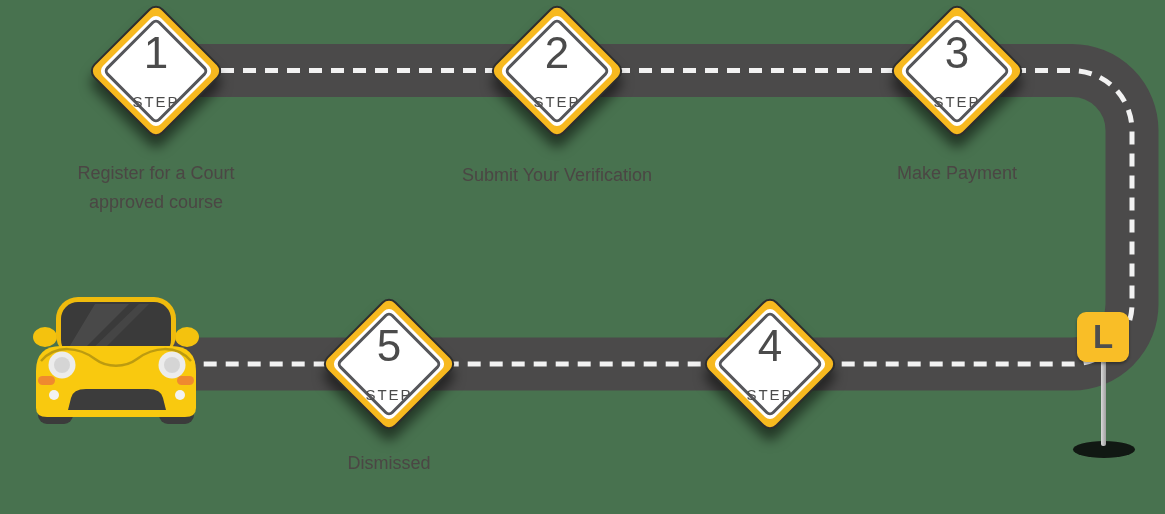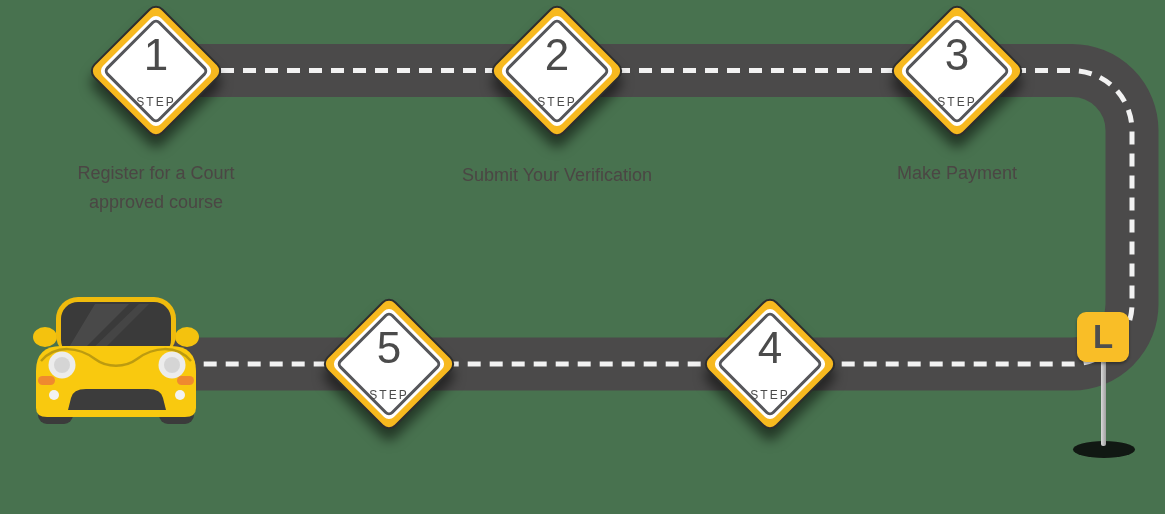--- a/index.html
+++ b/index.html
@@ -17,21 +17,21 @@
     background:#F7B91F;border:2px solid #2E2E2E;border-radius:10px;
     box-shadow:8px 8px 12px rgba(0,0,0,.5);
   }
   .d-mid{position:absolute;inset:6px;background:#ffffff;border-radius:7px;}
   .d-inner{position:absolute;inset:9px;background:#ffffff;border:3px solid #55565A;border-radius:6px;}
   .d-content{
     position:absolute;inset:0;z-index:2;display:flex;flex-direction:column;
     align-items:center;justify-content:center;
   }
   .d-num{font-size:44px;line-height:42px;color:#4B4B4B;font-weight:400;}
-  .d-step{font-size:12px;letter-spacing:2px;color:#4B4B4B;margin-top:19px;font-weight:400;}
+  .d-step{font-size:15px;letter-spacing:2px;color:#4B4B4B;margin-top:19px;font-weight:400;}
   
   .caption{
     position:absolute;width:300px;text-align:center;z-index:6;
     font-size:18px;line-height:29px;color:#4B4644;
   }
   .cl{display:block;}
   
   .sign{
     position:absolute;left:1077px;top:312px;width:52px;height:50px;z-index:4;
     background:#F9BE27;border-radius:9px;display:flex;align-items:center;justify-content:center;
@@ -156,15 +156,16 @@
     <span class="cl">approved course</span>
   </div>
   <div class="caption" style="left:407px;top:161px">
     <span class="cl">Submit Your Verification</span>
   </div>
   <div class="caption" style="left:807px;top:159px">
     <span class="cl">Make Payment</span>
     <span class="cl"></span>
   </div>
   <div class="caption" style="left:239px;top:449px">
+    <span class="cl">Dismissed</span>
   </div>
 
 </div>
 
 </body></html>

